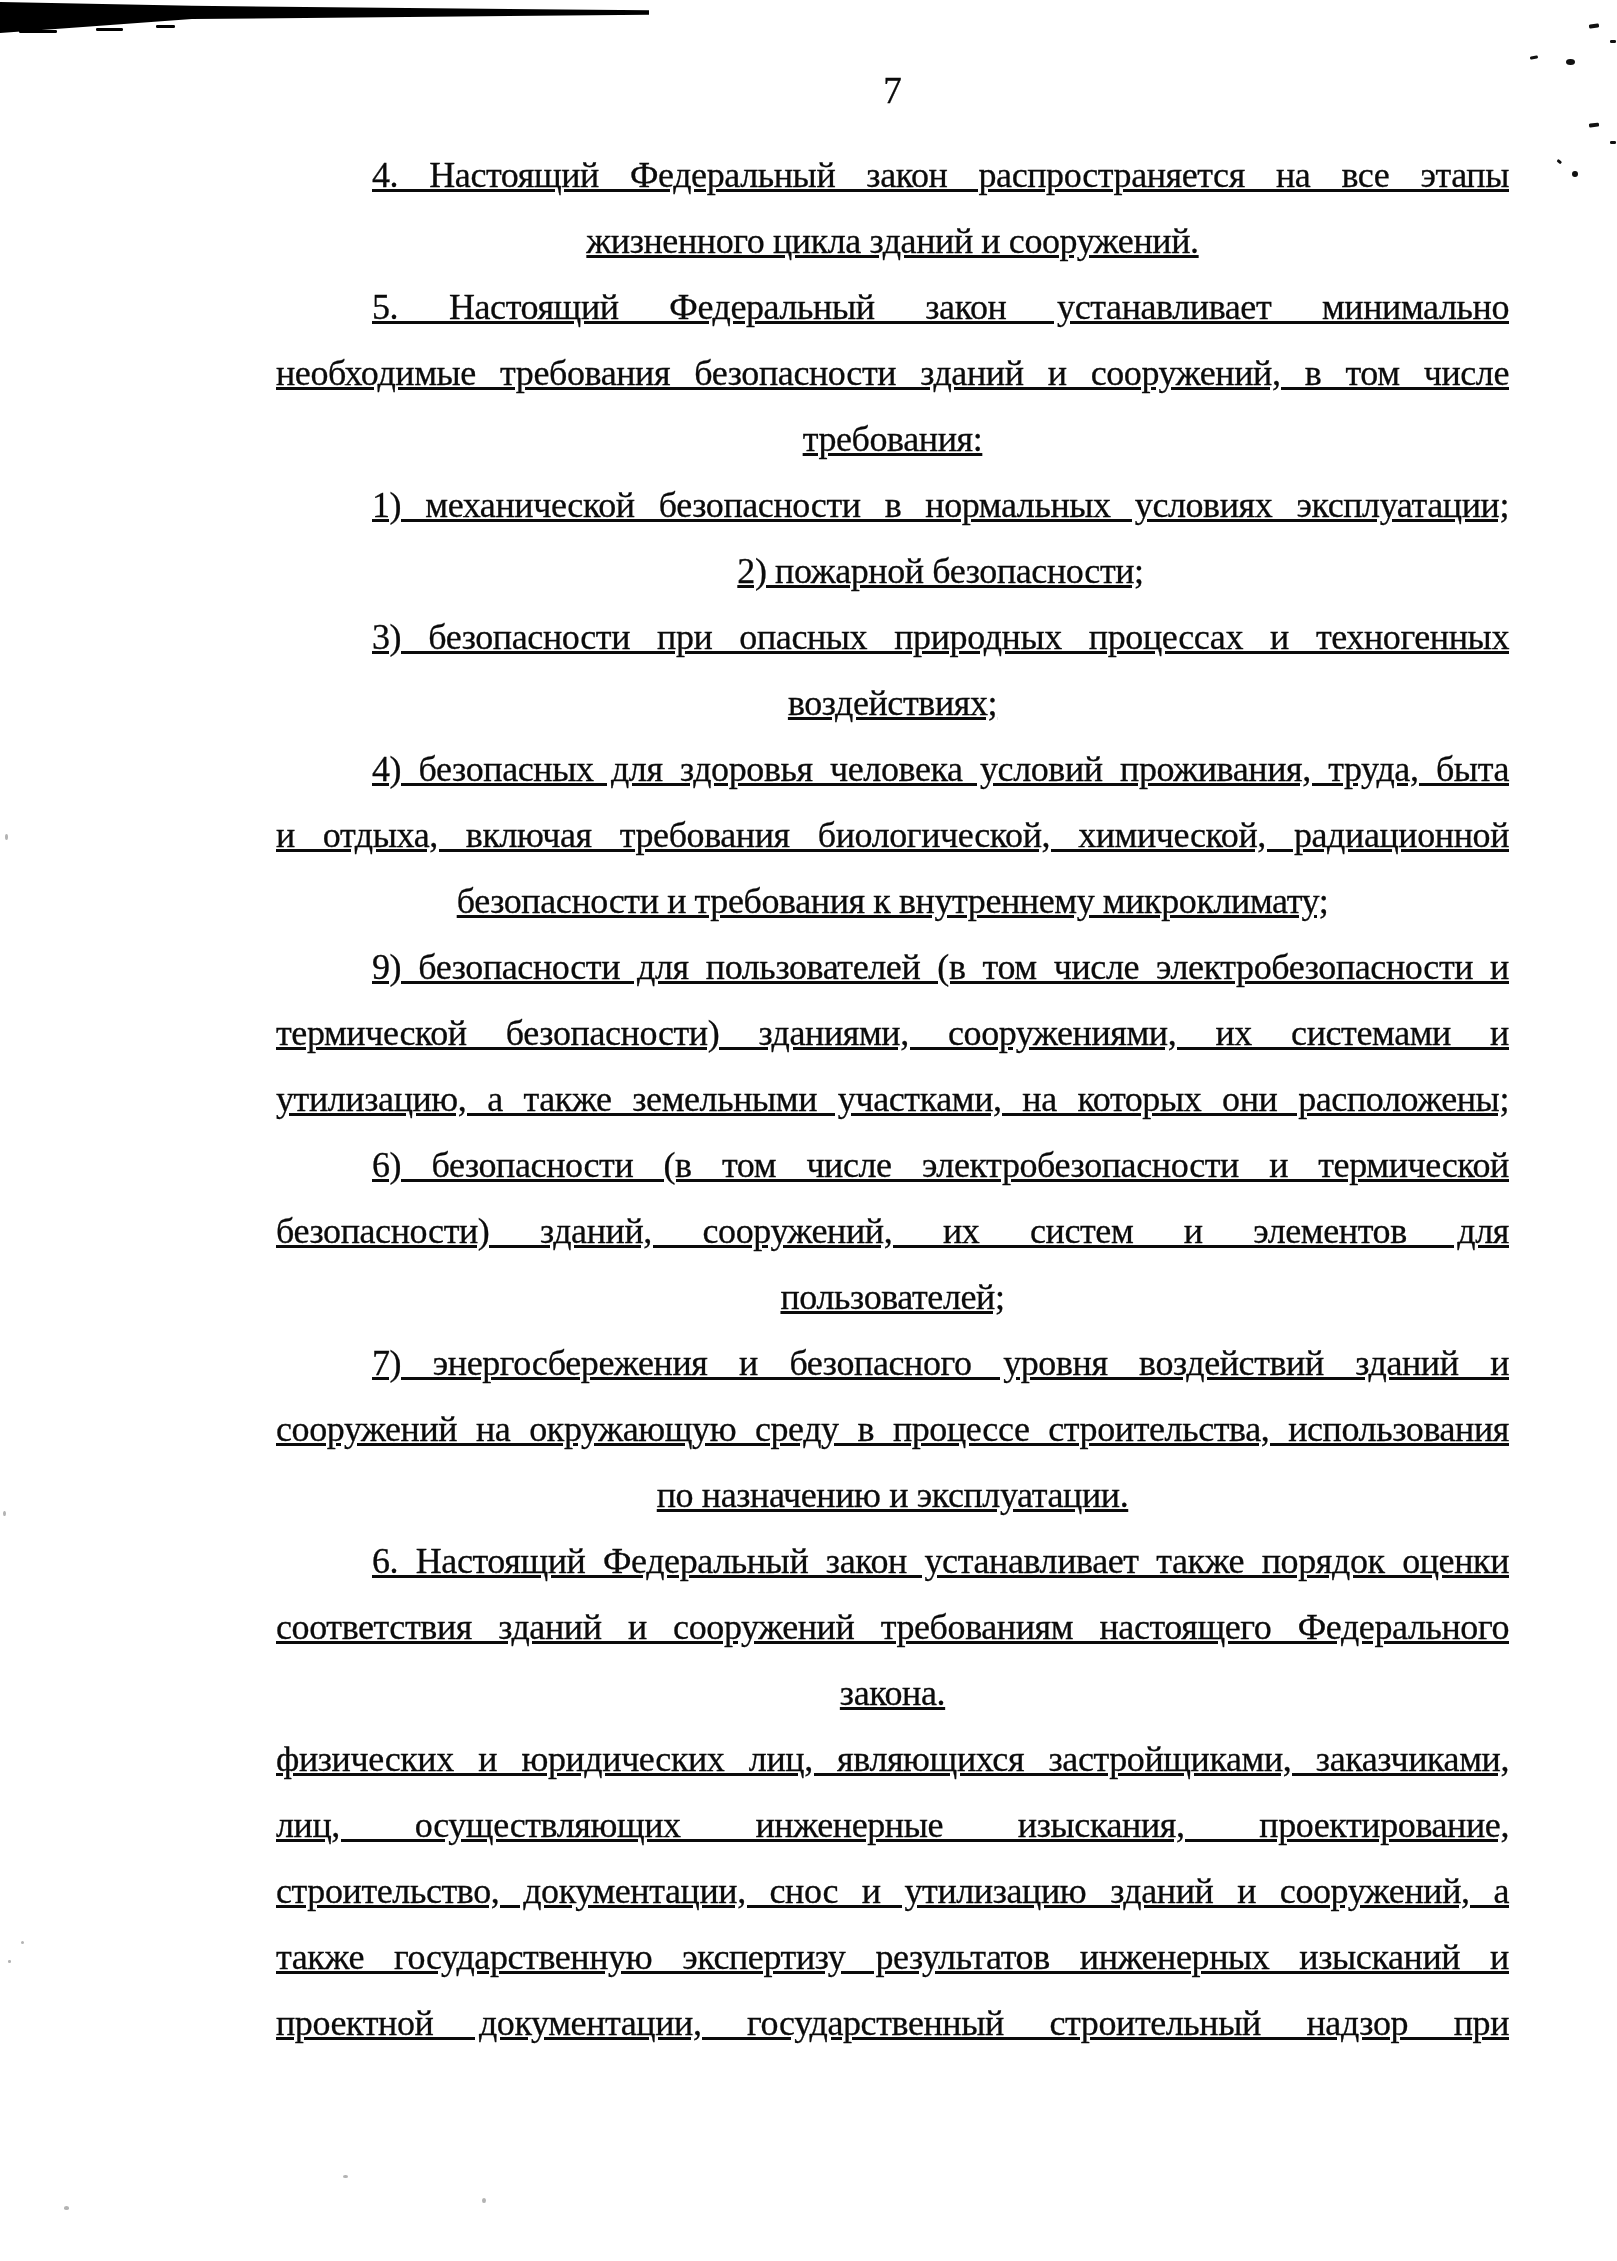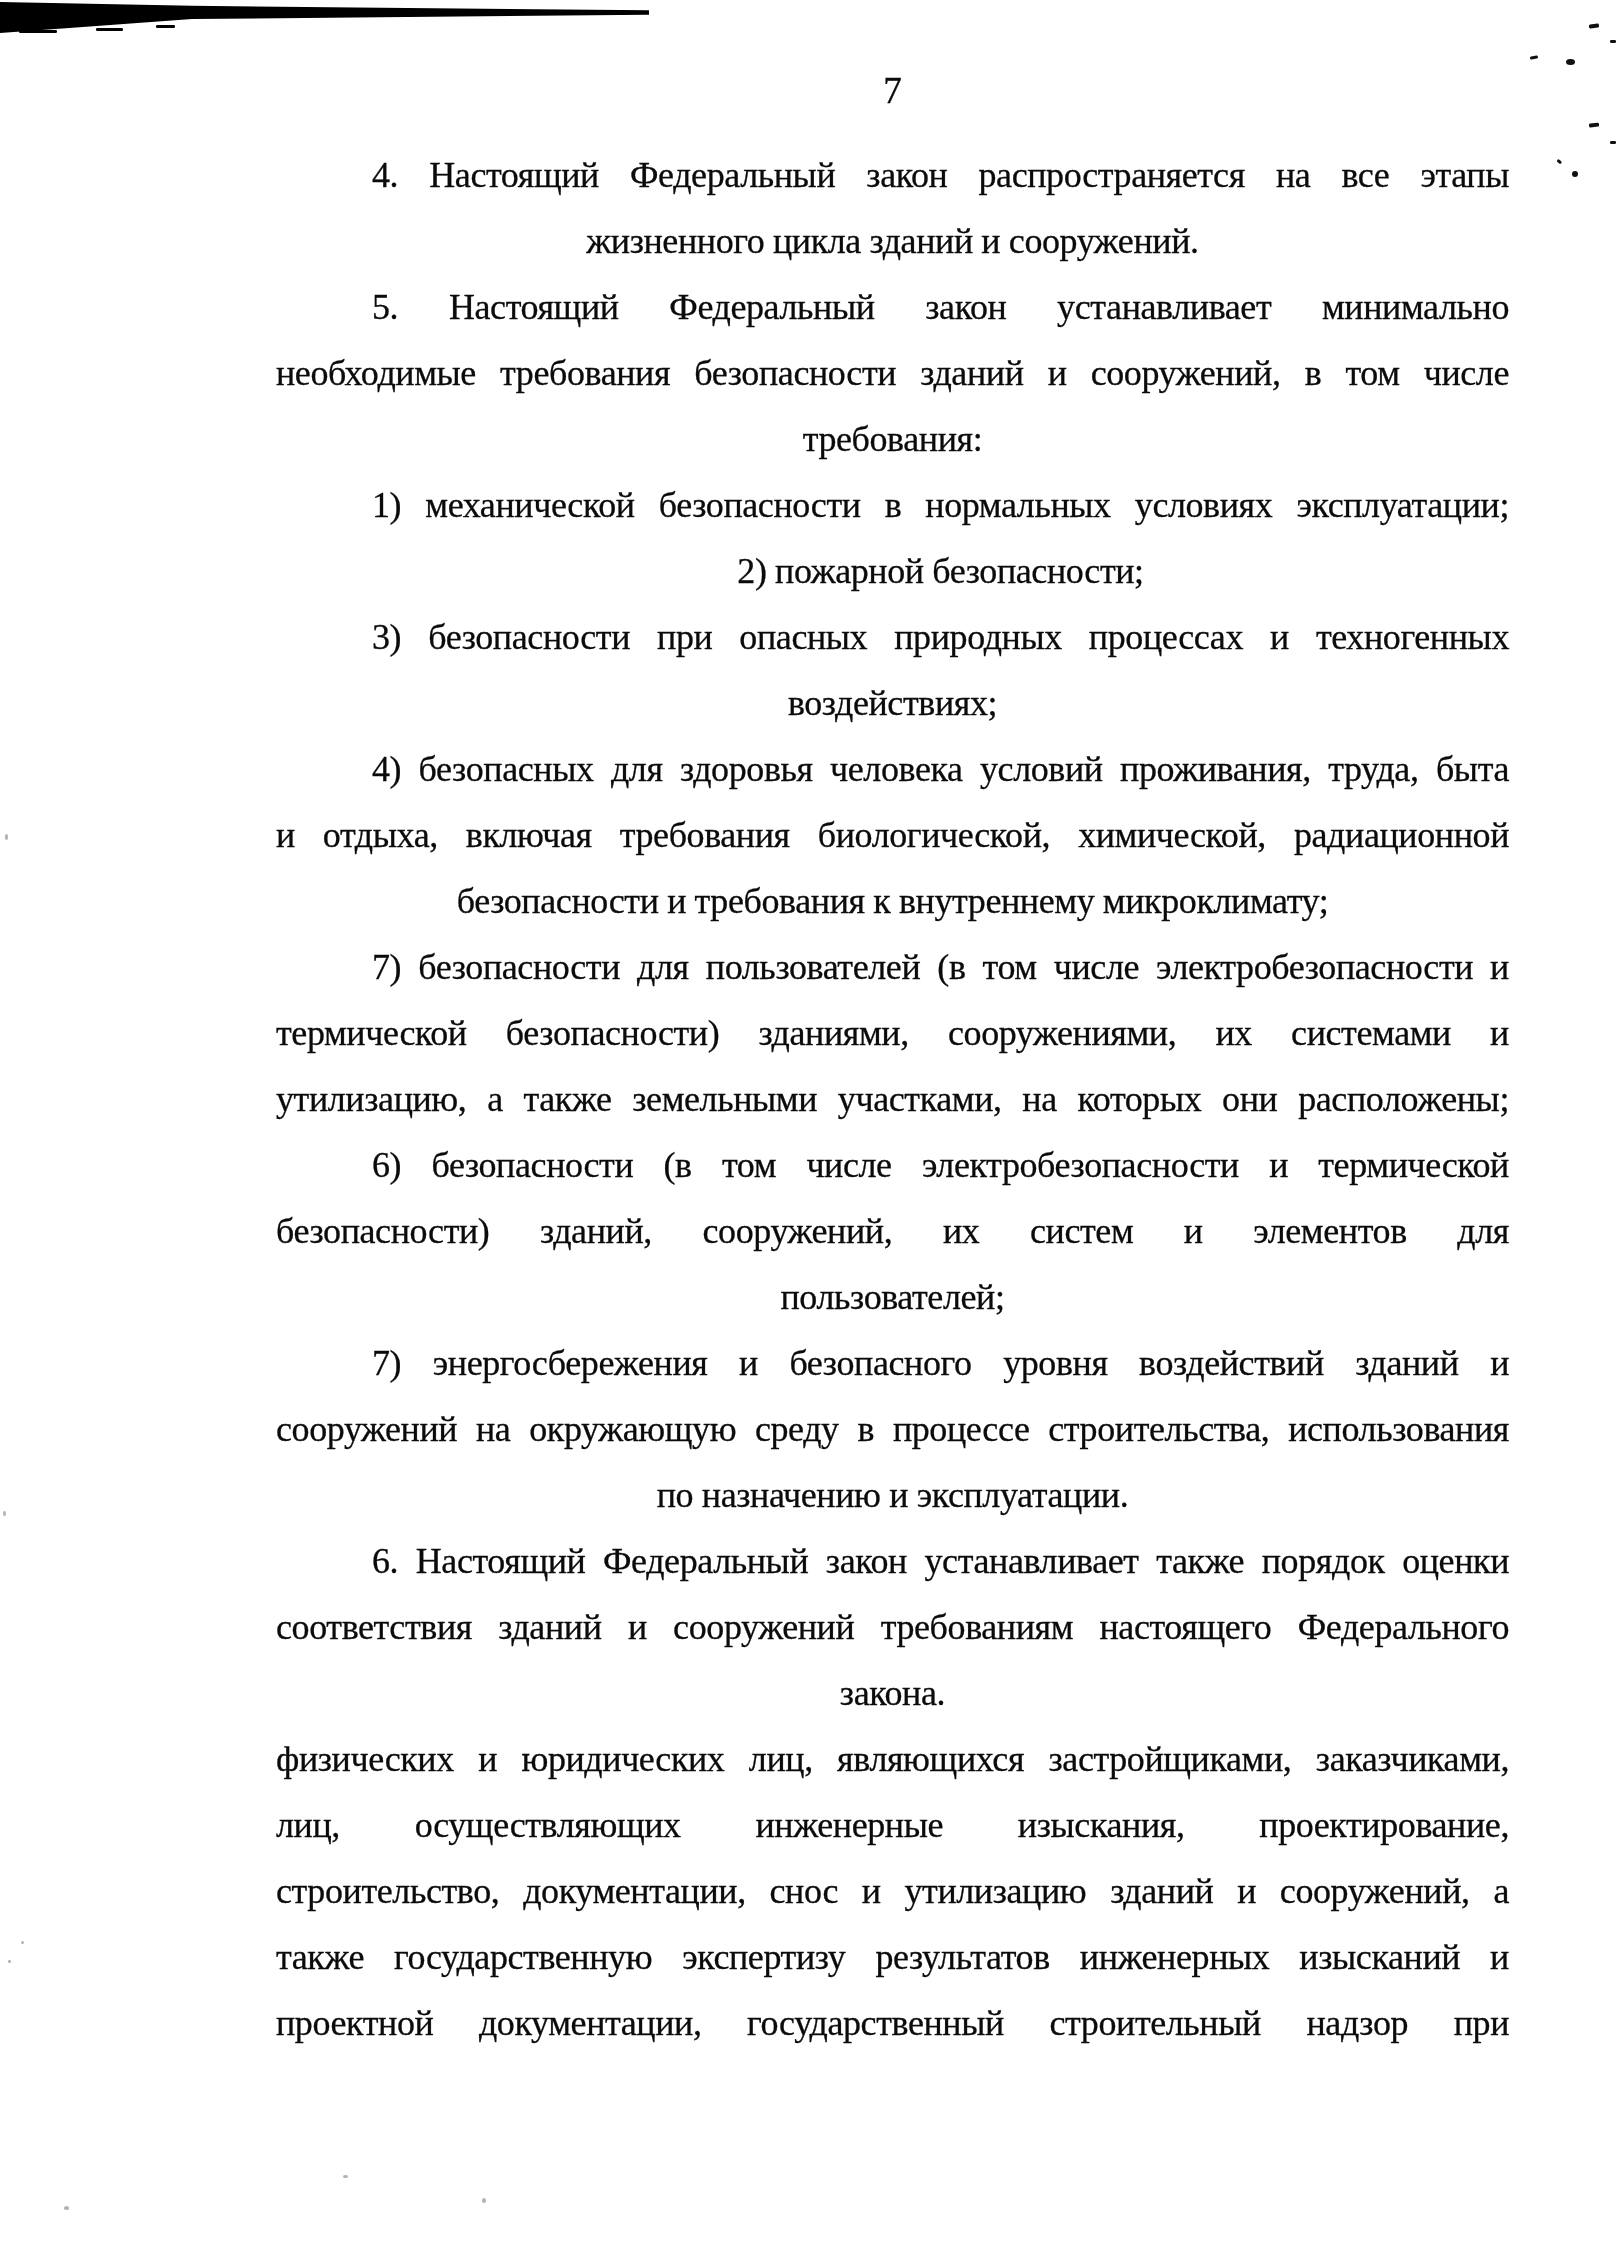--- a/index.html
+++ b/index.html
@@ -24,20 +24,21 @@
     text-align: center;
     font-size: 37px;
     line-height: 1;
     -webkit-text-stroke: 0.3px #0b0b0b;
   }
   .text-block {
     position: absolute;
     left: 276px;
     top: 142px;
     width: 1233px;
+    text-decoration: underline;
   }
   .ln {
     height: 66px;
     line-height: 66px;
     font-size: 36px;
     letter-spacing: -0.4px;
     -webkit-text-stroke: 0.3px #0b0b0b;
     text-align: center;
   }
   .ind { padding-left: 96px; }
@@ -105,21 +106,21 @@
     <div class="ln ind just">5. Настоящий Федеральный закон устанавливает минимально</div>
     <div class="ln just">необходимые требования безопасности зданий и сооружений, в том числе</div>
     <div class="ln">требования:</div>
     <div class="ln ind just">1) механической безопасности в нормальных условиях эксплуатации;</div>
     <div class="ln ind">2) пожарной безопасности;</div>
     <div class="ln ind just">3) безопасности при опасных природных процессах и техногенных</div>
     <div class="ln">воздействиях;</div>
     <div class="ln ind just">4) безопасных для здоровья человека условий проживания, труда, быта</div>
     <div class="ln just">и отдыха, включая требования биологической, химической, радиационной</div>
     <div class="ln">безопасности и требования к внутреннему микроклимату;</div>
-    <div class="ln ind just">7) безопасности для пользователей (в том числе электробезопасности и</div>
+    <div class="ln ind just">9) безопасности для пользователей (в том числе электробезопасности и</div>
     <div class="ln just">термической безопасности) зданиями, сооружениями, их системами и</div>
     <div class="ln just">утилизацию, а также земельными участками, на которых они расположены;</div>
     <div class="ln ind just">6) безопасности (в том числе электробезопасности и термической</div>
     <div class="ln just">безопасности) зданий, сооружений, их систем и элементов для</div>
     <div class="ln">пользователей;</div>
     <div class="ln ind just">7) энергосбережения и безопасного уровня воздействий зданий и</div>
     <div class="ln just">сооружений на окружающую среду в процессе строительства, использования</div>
     <div class="ln">по назначению и эксплуатации.</div>
     <div class="ln ind just">6. Настоящий Федеральный закон устанавливает также порядок оценки</div>
     <div class="ln just">соответствия зданий и сооружений требованиям настоящего Федерального</div>

